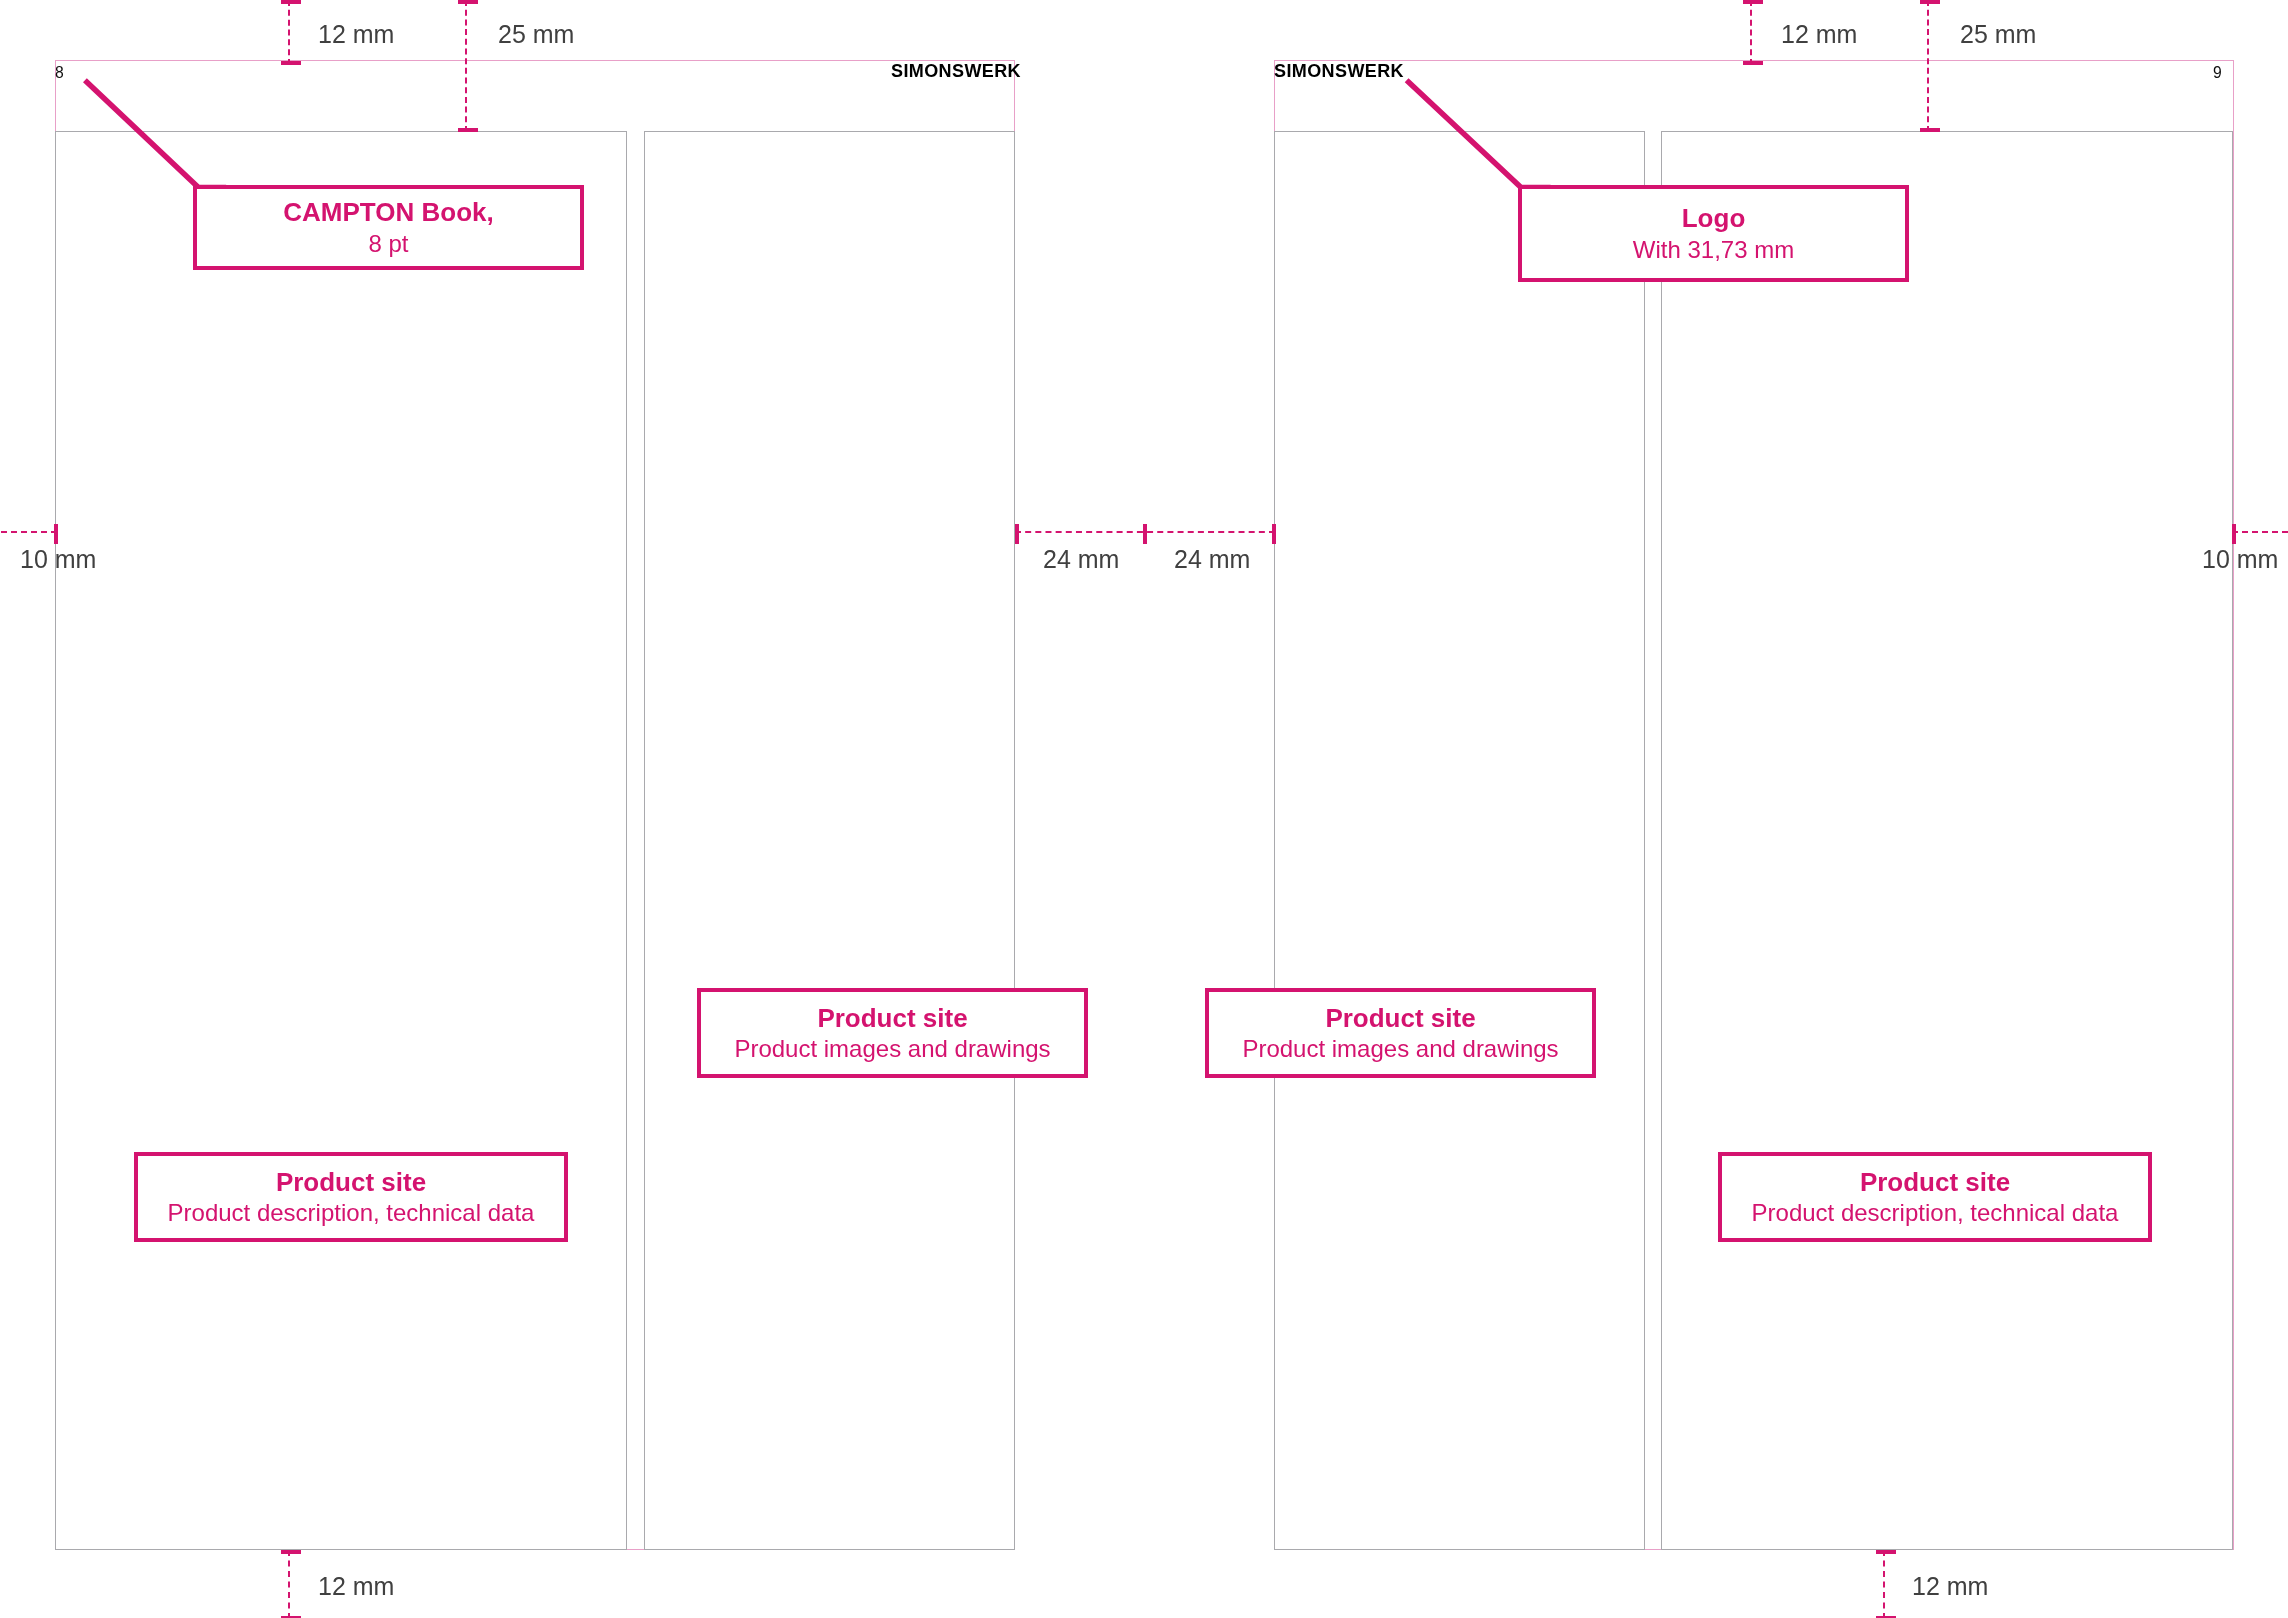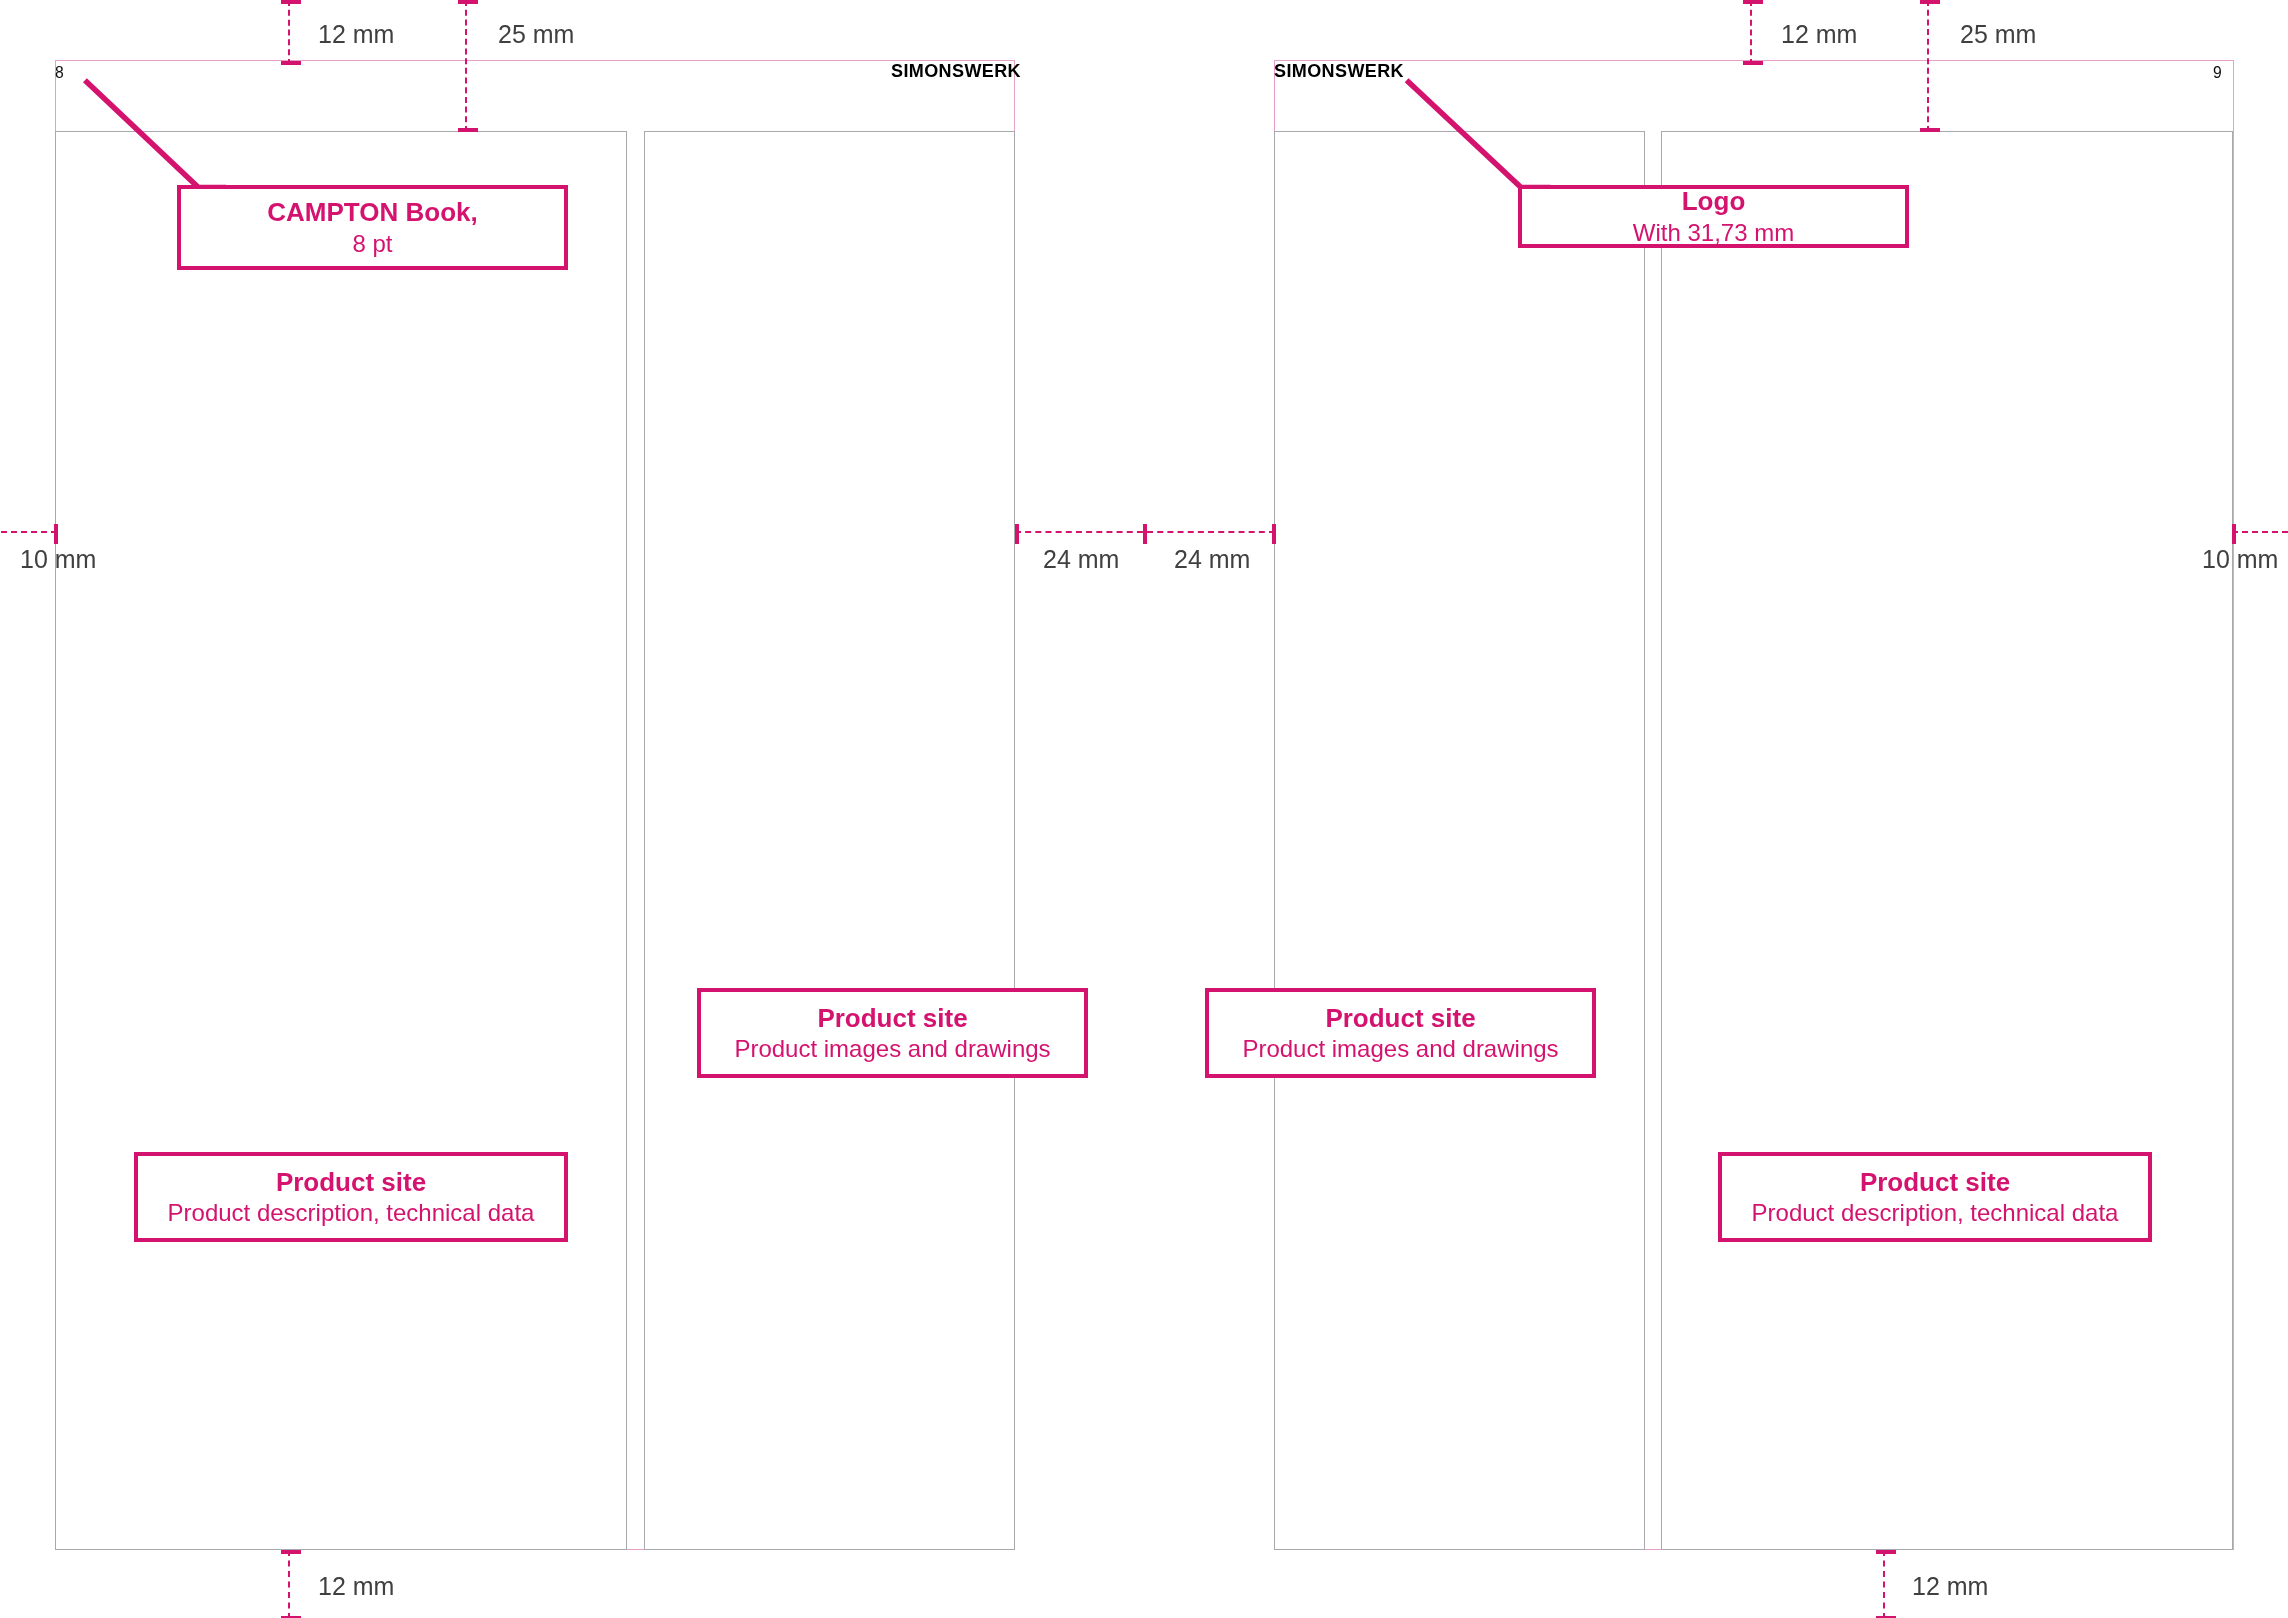--- a/index.html
+++ b/index.html
@@ -175,26 +175,26 @@
   <div class="dim-label" style="left:1912px;top:1574px;">12 mm</div>
 
   <svg class="leader" style="left:0;top:0;width:2289px;height:1619px;" viewBox="0 0 2480 1754" width="2289" height="1619">
     <polyline points="92,87 215,203 245,203" fill="none" stroke="#d4136f" stroke-width="6"></polyline>
   </svg>
 
   <svg class="leader" style="left:0;top:0;width:2289px;height:1619px;" viewBox="0 0 2480 1754" width="2289" height="1619">
     <polyline points="1524,87 1648,203 1680,203" fill="none" stroke="#d4136f" stroke-width="6"></polyline>
   </svg>
 
-  <div class="callout" style="left:177px;top:185px;width:391px;height:85px;">
+  <div class="callout" style="left:193px;top:185px;width:391px;height:85px;">
     <div class="t1">CAMPTON Book,</div>
     <div class="t2">8 pt</div>
   </div>
 
-  <div class="callout" style="left:1518px;top:185px;width:391px;height:63px;">
+  <div class="callout" style="left:1518px;top:185px;width:391px;height:97px;">
     <div class="t1">Logo</div>
     <div class="t2">With 31,73 mm</div>
   </div>
 
   <div class="callout" style="left:697px;top:988px;width:391px;height:90px;">
     <div class="t1">Product site</div>
     <div class="t2">Product images and drawings</div>
   </div>
 
   <div class="callout" style="left:1205px;top:988px;width:391px;height:90px;">

